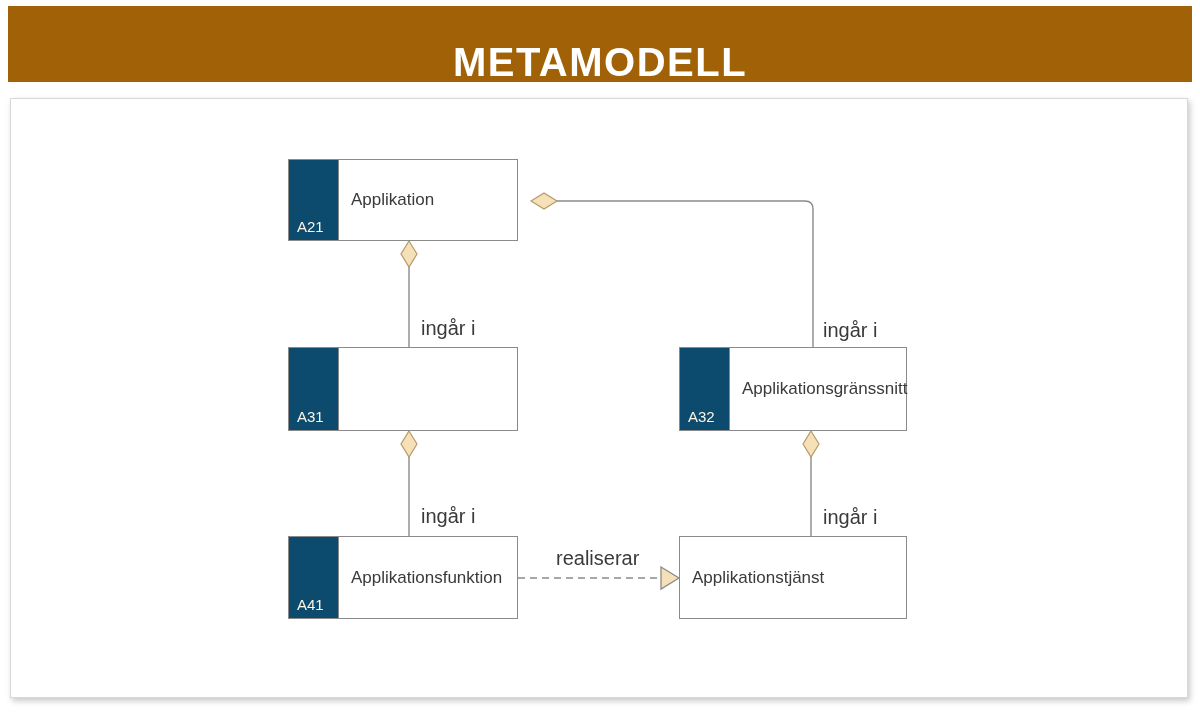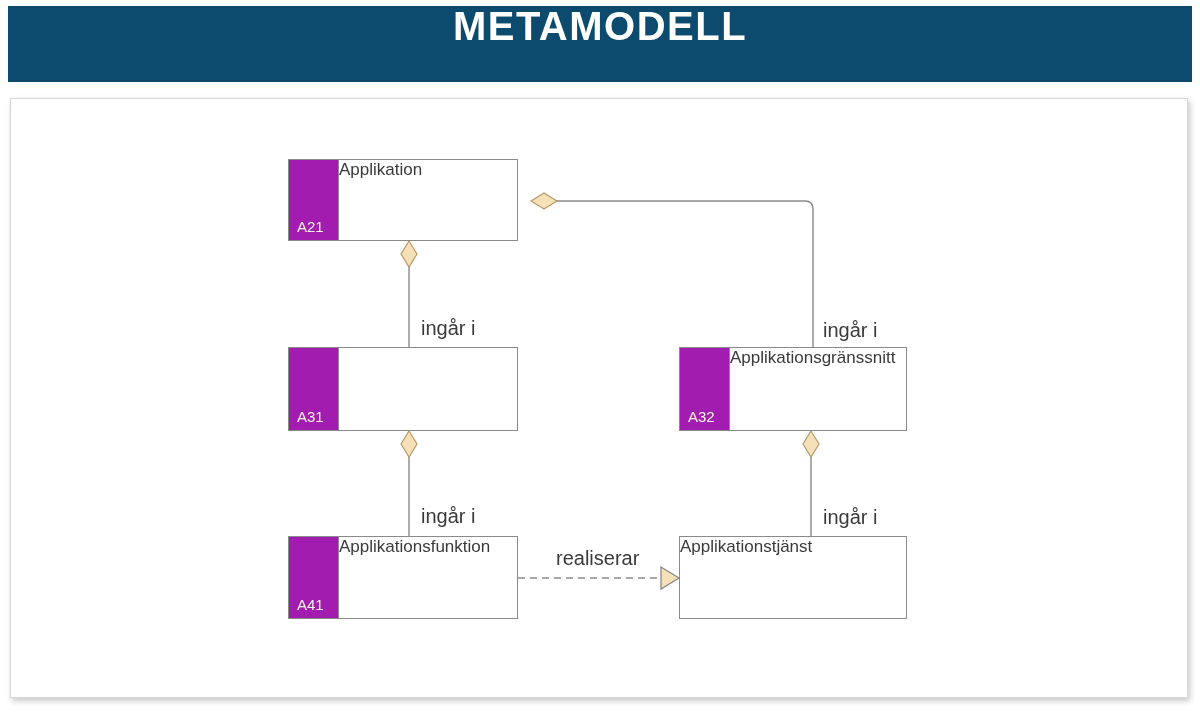--- a/index.html
+++ b/index.html
@@ -15,23 +15,23 @@
     position: relative;
     width: 1200px; height: 716px;
     background: #ffffff;
   }
 
   
   .header-band {
     position: absolute;
     left: 8px; top: 6px;
     width: 1184px; height: 76px;
-    background: #0c4a6e;
+    background: #a16207;
     display: flex;
-    align-items: flex-start;
+    align-items: flex-end;
     justify-content: center;
   }
   .header-title {
     color: #ffffff;
     font-size: 40px;
     font-weight: bold;
     letter-spacing: 1.5px;
     font-family: "Liberation Sans", sans-serif;
     line-height: 1;
   }
@@ -62,36 +62,37 @@
   .node {
     position: absolute;
     background: #ffffff;
     border: 1.4px solid #8a8a8a;
     display: flex;
     align-items: stretch;
   }
   .node-tab {
     width: 50px;
     flex: 0 0 50px;
-    background: #a21caf;
+    background: #0c4a6e;
     border-right: 1.4px solid #8a8a8a;
     position: relative;
   }
   .node-code {
     position: absolute;
     left: 8px; bottom: 6px;
     color: #fdf5e4;
     font-size: 15px;
     font-family: "Liberation Sans", sans-serif;
     line-height: 1;
   }
   .node-body {
     flex: 1 1 auto;
     display: flex;
-    align-items: flex-start;
+    align-items: center;
+    padding-left: 12px;
   }
   .node-label {
     color: #3a3a3a;
     font-size: 17px;
     font-family: "Liberation Sans", sans-serif;
     white-space: nowrap;
   }
 
   
   .edge-label {

